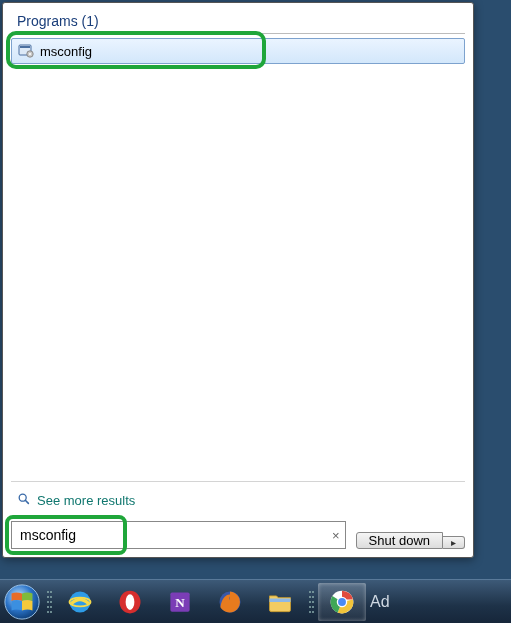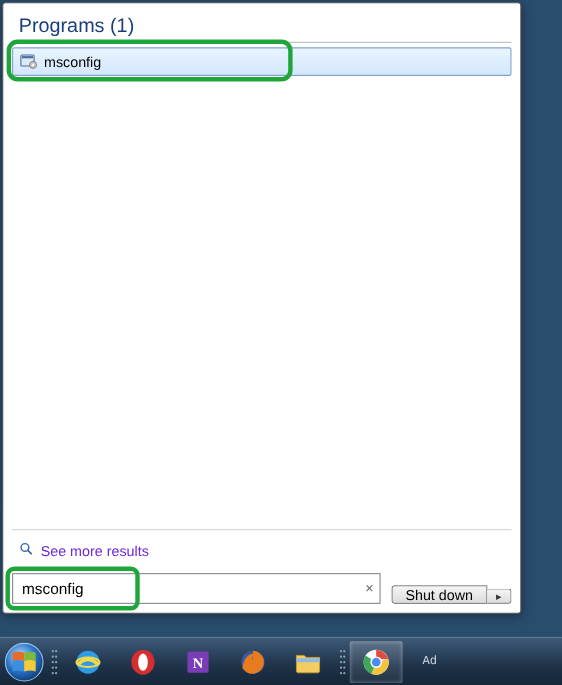--- a/index.html
+++ b/index.html
@@ -17,21 +17,21 @@
     background: #fff;
     border: 1px solid #555;
     border-radius: 3px;
     box-shadow: 0 2px 10px rgba(0,0,0,.4);
     display: flex;
     flex-direction: column;
     padding: 8px 8px 8px 8px;
   }
   .section-header {
     color: #1a3e7a;
-    font-size: 18px;
+    font-size: 14px;
     padding: 2px 6px 4px 6px;
   }
   .header-rule {
     border: none;
     border-top: 1px solid #bcbcbc;
     margin: 0 0 4px 0;
   }
   .result-row {
     position: relative;
     height: 26px;
@@ -58,21 +58,21 @@
   .bottom-rule {
     border: none;
     border-top: 1px solid #d4d4d4;
     margin: 0 0 6px 0;
   }
   .see-more {
     display: flex;
     align-items: center;
     gap: 6px;
     padding: 4px 6px 8px 6px;
-    color: #6d28d9;
+    color: #0f766e;
     font-size: 13px;
     cursor: pointer;
   }
   .see-more svg { width: 14px; height: 14px; }
   .bottom-row {
     display: flex;
     align-items: center;
     gap: 10px;
     padding-top: 4px;
   }
@@ -158,21 +158,21 @@
     background: linear-gradient(rgba(255,255,255,.18), rgba(255,255,255,.05));
     box-shadow: inset 0 0 4px rgba(255,255,255,.4);
   }
   .task-item svg, .task-item .fakeicon { width: 28px; height: 28px; }
   .divider-grip {
     width: 10px; height: 38px;
     display:flex; flex-direction:column; justify-content:center; gap:3px;
     padding-left:3px;
   }
   .divider-grip i { width:2px; height:2px; background:#8aa; display:block; border-radius:50%; box-shadow: 3px 0 #8aa; }
-  .tray-label { color:#cfd8e2; font-size:11px; margin-left:16px;font-family:Liberation Mono, monospace; }
+  .tray-label { color:#cfd8e2; font-size:16px; margin-left:2px; }
 </style>
 </head>
 <body>
 
 <div class="start-panel">
   <div class="section-header">Programs (1)</div>
   <hr class="header-rule">
 
   <div class="result-row">
     <span class="result-icon">

